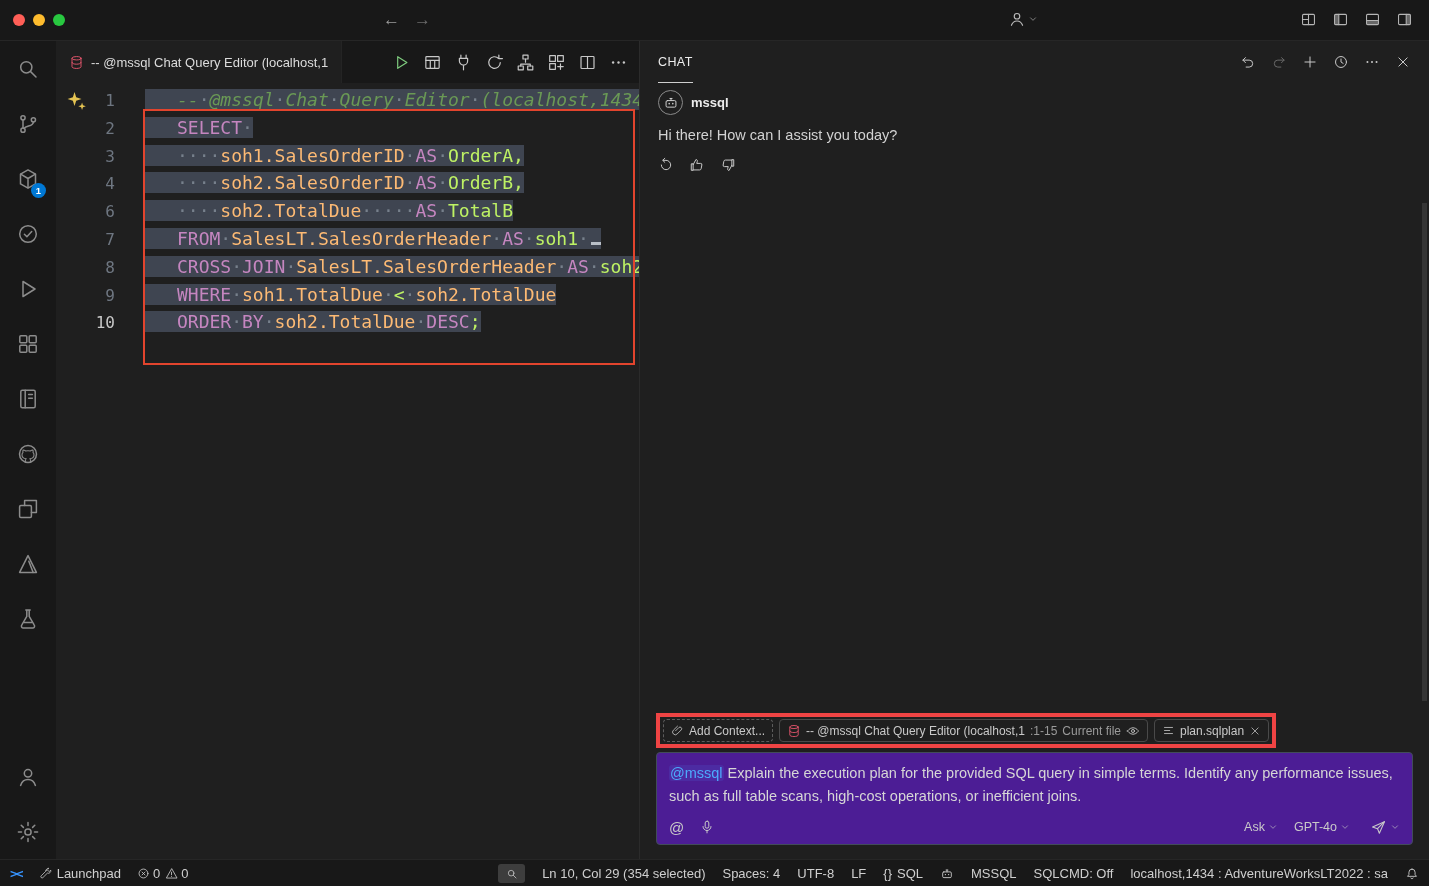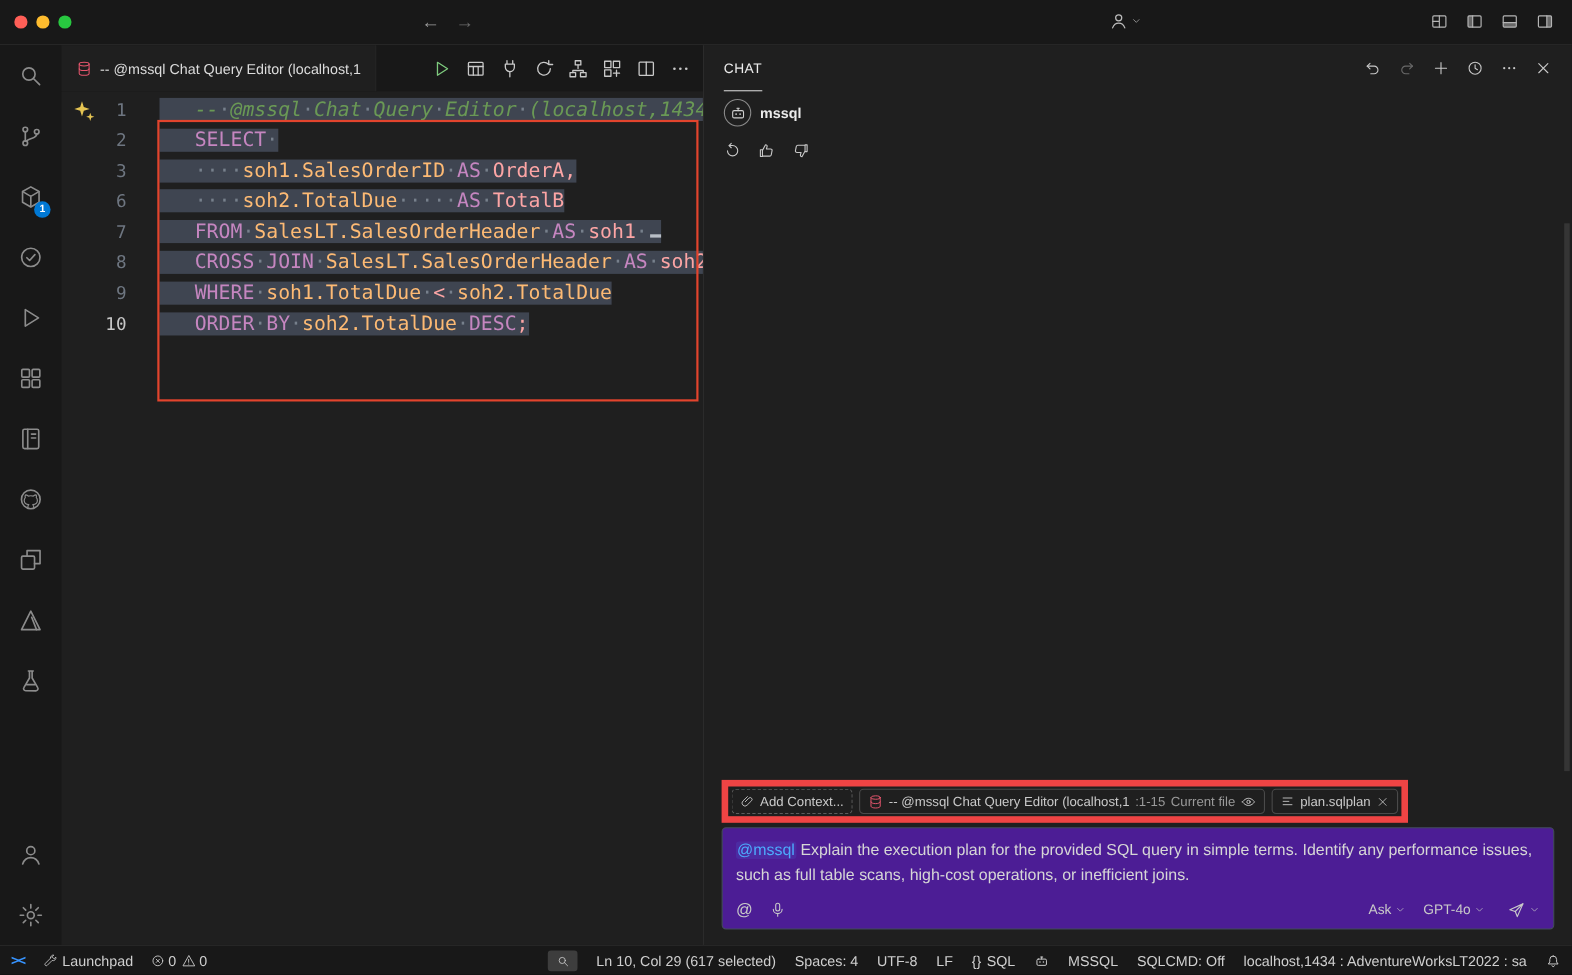--- a/index.html
+++ b/index.html
@@ -45,21 +45,21 @@
   .editor-actions{margin-left:auto;display:flex;align-items:center;gap:5px;padding-right:8px;color:#c8c8c8;}
   .ea{width:26px;height:26px;display:flex;align-items:center;justify-content:center;border-radius:4px;cursor:pointer;}
   .ea.run{color:#7ecb7e;}
   .editor{position:relative;flex:1;padding-top:3px;font-family:"DejaVu Sans Mono","Liberation Mono",monospace;
           font-size:18px;line-height:27.8px;overflow:hidden;}
   .line{white-space:pre;height:27.8px;}
   .ln{display:inline-block;width:59px;text-align:right;color:#6e7681;font-size:16px;}
   .ln.active{color:#c8c8c8;}
   .lc{margin-left:30px;}
   .sel{background:#3f4551;padding-left:32px;}
-  .tk-kw{color:#c586c0}.tk-id{color:#fdba74}.tk-pl{color:#fca5a5}
+  .tk-kw{color:#c586c0}.tk-id{color:#fdba74}.tk-pl{color:#bef264}
   .tk-cmt{color:#6a9955;font-style:italic}.tk-ws{color:#77808c}
   .cursor-underscore{display:inline-block;width:10px;height:3px;background:#b9bfc7;margin-left:2px;}
   .sparkle{position:absolute;left:8px;top:7px;width:24px;height:22px;color:#e5c453;}
   .annot{position:absolute;border:2px solid #e2442d;pointer-events:none;box-sizing:border-box;}
   .annot-code{left:87px;top:26px;width:492px;height:256px;}
 
   
   .chat-panel{flex:1;display:flex;flex-direction:column;position:relative;background:#1f1f1f;}
   .chat-header{height:42px;display:flex;align-items:stretch;padding:0 18px;flex:none;}
   .chat-title{display:flex;align-items:center;font-size:12.5px;letter-spacing:.4px;color:#ececec;
@@ -67,21 +67,21 @@
   .chat-actions{margin-left:auto;display:flex;align-items:center;gap:15px;color:#c8c8c8;}
   .chat-actions .dim{color:#696969;}
   .chat-body{flex:1;padding:7px 18px 0;overflow:hidden;}
   .msg-head{display:flex;align-items:center;gap:8px;}
   .avatar{width:25px;height:25px;border:1px solid #8a8a8a;border-radius:50%;display:flex;
           align-items:center;justify-content:center;color:#cfcfcf;box-sizing:border-box;}
   .author{font-size:13px;font-weight:bold;color:#ececec;}
   .msg-text{margin-top:12px;font-size:14.5px;color:#d2d2d2;}
   .msg-actions{display:flex;gap:15px;margin-top:14px;color:#c8c8c8;}
   .chat-footer{padding:0 16px 14px;flex:none;}
-  .chips-annot{width:max-content;border:6px solid #ef4444;padding:2px 3px;display:flex;gap:6px;
+  .chips-annot{width:max-content;border:4px solid #ef4444;padding:2px 3px;display:flex;gap:6px;
                align-items:flex-end;margin-bottom:4px;box-sizing:border-box;}
   .chip{display:inline-flex;align-items:center;gap:5px;height:23px;padding:0 7px;border:1px solid #4a4a4a;
         border-radius:4px;font-size:12px;color:#c9c9c9;white-space:nowrap;cursor:pointer;box-sizing:border-box;}
   .chip.add{border-style:dashed;border-color:#5c5c5c;}
   .chip .dim{color:#9a9a9a;}
   .chip .dbicon{color:#e8566e;}
   .input-box{border:1px solid #424c5a;border-radius:4px;background:#4c1d95;}
   .input-text{padding:9px 12px 2px;font-size:14.5px;line-height:23px;color:#d6d6d6;min-height:48px;}
   .mention{color:#4daafc;background:rgba(77,141,255,.13);border-radius:3px;padding:0 1px;}
   .input-toolbar{display:flex;align-items:center;padding:6px 12px 8px;color:#c9c9c9;}
@@ -352,20 +352,21 @@
         <span class="sparkle">
           <svg viewBox="0 0 24 24" fill="none">
               <path d="M10.4 2.2l1.8 5.8 5.8 1.8-5.8 1.8-1.8 5.8-1.8-5.8-5.8-1.8 5.8-1.8z" fill="#e5c453"></path>
               <path d="M18.6 13.6l1 3.1 3.1 1-3.1 1-1 3.1-1-3.1-3.1-1 3.1-1z" fill="#e5c453"></path>
             </svg>
         </span>
         <div id="code-lines">
             <div class="line"><span class="ln">1</span><span class="lc"><span class="sel"><span class="tk-cmt">--</span><span class="tk-ws">·</span><span class="tk-cmt">@mssql</span><span class="tk-ws">·</span><span class="tk-cmt">Chat</span><span class="tk-ws">·</span><span class="tk-cmt">Query</span><span class="tk-ws">·</span><span class="tk-cmt">Editor</span><span class="tk-ws">·</span><span class="tk-cmt">(localhost,1434:</span></span></span></div>
             <div class="line"><span class="ln">2</span><span class="lc"><span class="sel"><span class="tk-kw">SELECT</span><span class="tk-ws">·</span></span></span></div>
             <div class="line"><span class="ln">3</span><span class="lc"><span class="sel"><span class="tk-ws">····</span><span class="tk-id">soh1.SalesOrderID</span><span class="tk-ws">·</span><span class="tk-kw">AS</span><span class="tk-ws">·</span><span class="tk-pl">OrderA,</span></span></span></div>
+            <div class="line"><span class="ln">4</span><span class="lc"><span class="sel"><span class="tk-ws">····</span><span class="tk-id">soh2.SalesOrderID</span><span class="tk-ws">·</span><span class="tk-kw">AS</span><span class="tk-ws">·</span><span class="tk-pl">OrderB,</span></span></span></div>
             <div class="line"><span class="ln">6</span><span class="lc"><span class="sel"><span class="tk-ws">····</span><span class="tk-id">soh2.TotalDue</span><span class="tk-ws">·····</span><span class="tk-kw">AS</span><span class="tk-ws">·</span><span class="tk-pl">TotalB</span></span></span></div>
             <div class="line"><span class="ln">7</span><span class="lc"><span class="sel"><span class="tk-kw">FROM</span><span class="tk-ws">·</span><span class="tk-id">SalesLT.SalesOrderHeader</span><span class="tk-ws">·</span><span class="tk-kw">AS</span><span class="tk-ws">·</span><span class="tk-pl">soh1</span><span class="tk-ws">·</span><span class="cursor-underscore"></span></span></span></div>
             <div class="line"><span class="ln">8</span><span class="lc"><span class="sel"><span class="tk-kw">CROSS</span><span class="tk-ws">·</span><span class="tk-kw">JOIN</span><span class="tk-ws">·</span><span class="tk-id">SalesLT.SalesOrderHeader</span><span class="tk-ws">·</span><span class="tk-kw">AS</span><span class="tk-ws">·</span><span class="tk-pl">soh2</span></span></span></div>
             <div class="line"><span class="ln">9</span><span class="lc"><span class="sel"><span class="tk-kw">WHERE</span><span class="tk-ws">·</span><span class="tk-id">soh1.TotalDue</span><span class="tk-ws">·</span><span class="tk-pl">&lt;</span><span class="tk-ws">·</span><span class="tk-id">soh2.TotalDue</span></span></span></div>
             <div class="line"><span class="ln active">10</span><span class="lc"><span class="sel"><span class="tk-kw">ORDER</span><span class="tk-ws">·</span><span class="tk-kw">BY</span><span class="tk-ws">·</span><span class="tk-id">soh2.TotalDue</span><span class="tk-ws">·</span><span class="tk-kw">DESC</span><span class="tk-pl">;</span></span></span></div>
           </div>
         <div class="annot annot-code"></div>
       </div>
     </div>
 
@@ -417,20 +418,21 @@
                 <svg viewBox="0 0 24 24" fill="none" stroke="currentColor" stroke-width="1.5" stroke-linecap="round" stroke-linejoin="round">
                   <rect x="4.6" y="8.4" width="14.8" height="9.8" rx="2"></rect>
                   <circle cx="9.3" cy="13" r="1.2" fill="currentColor" stroke="none"></circle>
                   <circle cx="14.7" cy="13" r="1.2" fill="currentColor" stroke="none"></circle>
                   <path d="M12 8.4V5.2M10.4 5.2h3.2"></path>
                 </svg>
               </span>
           </span>
           <span class="author">mssql</span>
         </div>
+        <div class="msg-text">Hi there! How can I assist you today?</div>
         <div class="msg-actions" id="msg-actions">
             <span class="icn s16">
               <svg viewBox="0 0 24 24" fill="none" stroke="currentColor" stroke-width="1.5" stroke-linecap="round" stroke-linejoin="round">
                 <path d="M5 12a7 7 0 107-7H7.6"></path>
                 <path d="M10.2 2L7.1 5l3.1 3"></path>
               </svg>
             </span>
             <span class="icn s16">
               <svg viewBox="0 0 24 24" fill="none" stroke="currentColor" stroke-width="1.5" stroke-linecap="round" stroke-linejoin="round">
                 <path d="M6.2 10.8v9.2H3.4v-9.2zM6.2 11.6l4.2-7.8c1.5 0 2.5 1.2 2.1 2.7l-.9 3.1h5.7a2 2 0 012 2.4l-1.1 5.6a2.3 2.3 0 01-2.2 1.8H6.2"></path>
@@ -571,21 +573,21 @@
     </span>
     <span class="sb-right">
       <span class="sb-zoom">
         <span class="icn s12">
             <svg viewBox="0 0 24 24" fill="none" stroke="currentColor" stroke-width="1.5" stroke-linecap="round" stroke-linejoin="round">
               <circle cx="10.3" cy="10.3" r="5.6"></circle>
               <path d="M14.6 14.6L20 20"></path>
             </svg>
           </span>
       </span>
-      <span class="sb-item">Ln 10, Col 29 (617 selected)</span>
+      <span class="sb-item">Ln 10, Col 29 (354 selected)</span>
       <span class="sb-item">Spaces: 4</span>
       <span class="sb-item">UTF-8</span>
       <span class="sb-item">LF</span>
       <span class="sb-item">
         <span>{}</span>
         <span>SQL</span>
       </span>
       <span class="sb-item">
         <span class="icn s14">
             <svg viewBox="0 0 24 24" fill="none" stroke="currentColor" stroke-width="1.5" stroke-linecap="round" stroke-linejoin="round">

